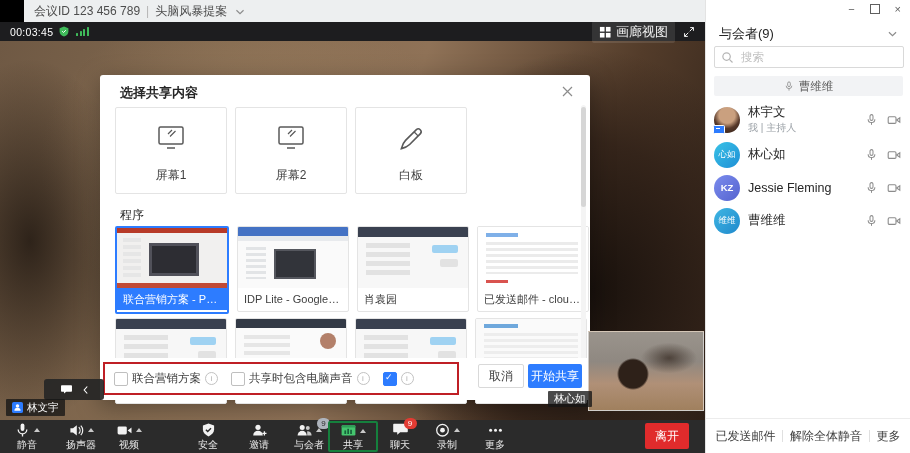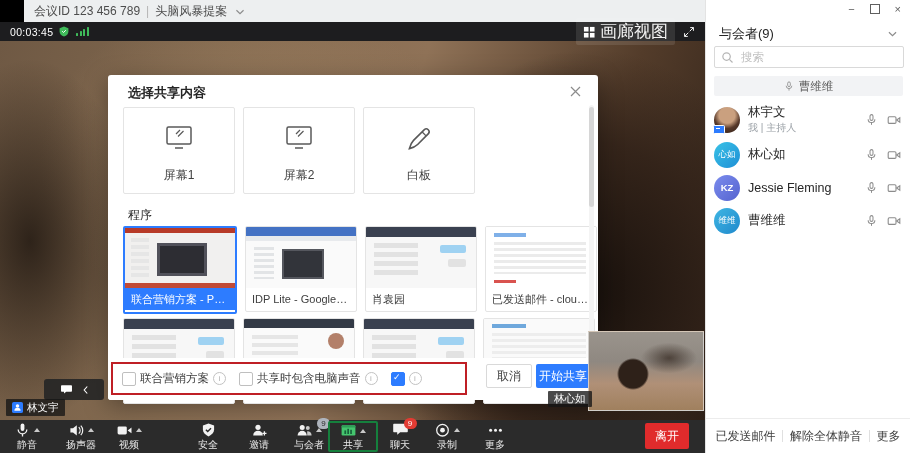--- a/index.html
+++ b/index.html
@@ -12,21 +12,21 @@
   .tb-chev{margin-left:2px;margin-top:2px;}
 
   
   .infobar{position:absolute;left:0;top:22px;width:705px;height:19px;background:#1d1d1f;display:flex;align-items:center;z-index:5;color:#fff;}
   .infobar .timer{font-size:10.5px;margin-left:10px;letter-spacing:.3px;}
   .infobar .shield{margin-left:6px;display:flex;}
   .infobar .signal{margin-left:7px;display:flex;align-items:flex-end;gap:1.5px;}
   .signal b{display:block;width:2px;background:#3fba5a;border-radius:.5px;}
   .infobar .spacer{flex:1;}
   .gallery-chip{display:flex;align-items:center;gap:5px;background:rgba(255,255,255,.10);border-radius:2px;padding:2px 7px;margin-right:8px;cursor:default;}
-  .gallery-chip span{font-size:17px;color:#f2f2f2;}
+  .gallery-chip span{font-size:13px;color:#f2f2f2;}
   .expand-btn{margin-right:10px;display:flex;}
 
   
   .video{position:absolute;left:0;top:41px;width:705px;height:379px;z-index:1;
     background:
       radial-gradient(ellipse 150px 260px at 30px 200px, rgba(28,20,14,.80), rgba(28,20,14,0) 70%),
       radial-gradient(ellipse 260px 310px at 590px 250px, rgba(22,15,11,.95) 0%, rgba(48,33,24,.85) 48%, rgba(48,33,24,0) 78%),
       radial-gradient(ellipse 180px 240px at 470px 210px, rgba(120,84,60,.55), rgba(120,84,60,0) 70%),
       radial-gradient(ellipse 280px 220px at 250px 120px, rgba(176,143,108,.55), rgba(176,143,108,0) 75%),
       linear-gradient(108deg,#6f5944 0%,#82694f 28%,#8f7257 52%,#533c2a 78%,#2c1f17 100%);}
@@ -36,21 +36,21 @@
     background:
       radial-gradient(circle 16px at 44px 42px, #2e2119 0 14px, rgba(46,33,25,0) 16px),
       radial-gradient(ellipse 40px 22px at 80px 26px, rgba(60,48,40,.8), rgba(60,48,40,0) 70%),
       linear-gradient(180deg,#9a948c 0%,#8f8881 38%,#b09077 66%,#a0805e 100%);}
   .name-tag{position:absolute;z-index:27;display:flex;align-items:center;gap:4px;background:rgba(22,22,22,.78);color:#fff;font-size:10.5px;padding:1px 6px;border-radius:1px;white-space:nowrap;}
   .pip-tag{left:548px;top:391px;height:14px;}
   .self-tag{left:6px;top:399px;height:15px;}
   .chat-pill{position:absolute;left:44px;top:379px;width:60px;height:21px;z-index:27;background:rgba(38,38,38,.92);border-radius:3px;display:flex;align-items:center;justify-content:center;gap:9px;cursor:pointer;}
 
   
-  .dialog{position:absolute;left:100px;top:75px;width:490px;height:325px;background:#fff;border-radius:3px;box-shadow:0 6px 24px rgba(0,0,0,.35);z-index:20;margin-left:8px;}
+  .dialog{position:absolute;left:100px;top:75px;width:490px;height:325px;background:#fff;border-radius:3px;box-shadow:0 6px 24px rgba(0,0,0,.35);z-index:20;}
   .dlg-title{position:absolute;left:20px;top:9px;font-size:13px;color:#262626;font-weight:bold;}
   .dlg-close{position:absolute;right:16px;top:9px;width:14px;height:14px;display:flex;align-items:center;justify-content:center;cursor:pointer;}
   .src-row{position:absolute;left:15px;top:32px;display:flex;gap:8px;}
   .src-card{width:110px;height:85px;border:1px solid #e4e4e4;border-radius:2px;background:#fff;position:relative;cursor:pointer;}
   .src-card .ic{position:absolute;left:0;right:0;top:16px;display:flex;justify-content:center;}
   .src-card .lbl{position:absolute;left:0;right:0;bottom:9px;text-align:center;font-size:12px;color:#404040;}
   .sec-label{position:absolute;left:20px;top:132px;font-size:12px;color:#262626;}
   .prog-row{position:absolute;left:15px;display:flex;gap:8px;}
   .row1{top:151px;}
   .row2{top:243px;}

